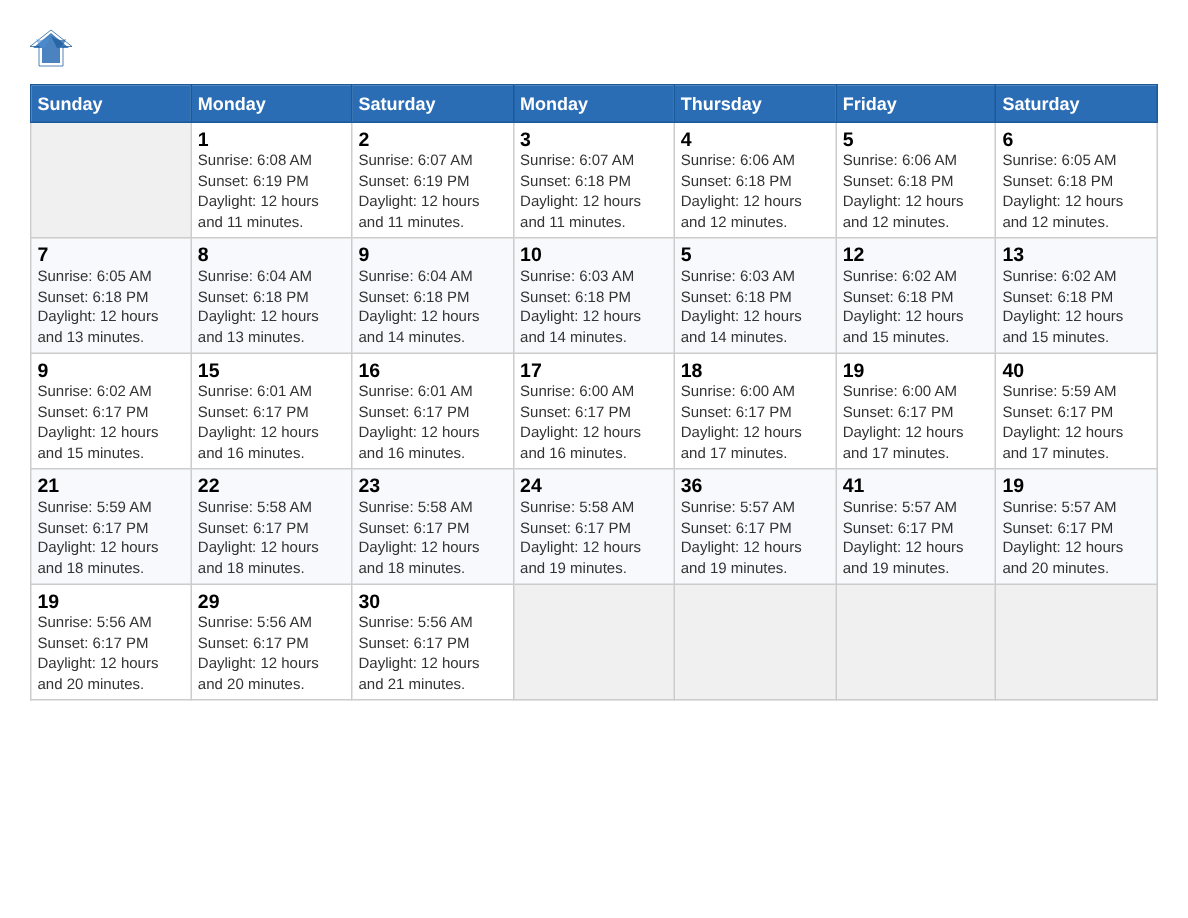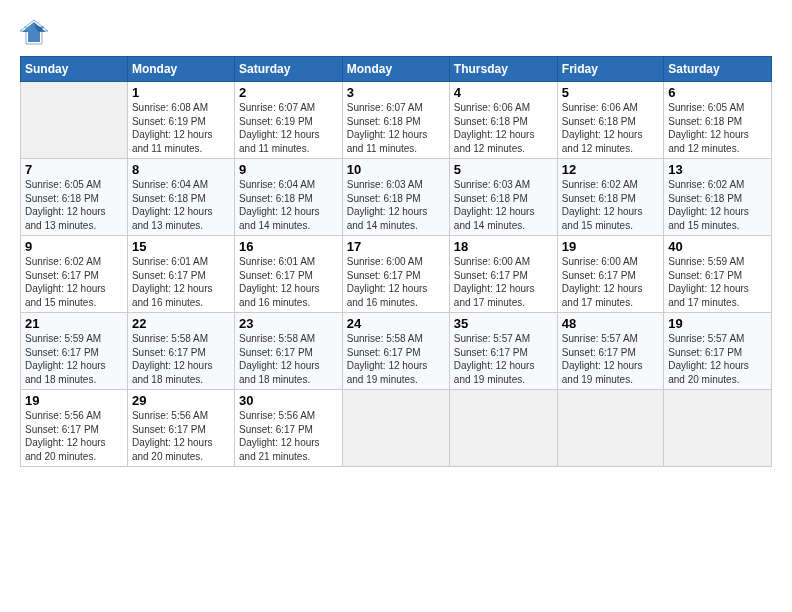--- a/index.html
+++ b/index.html
@@ -303,28 +303,28 @@
 and 18 minutes.</div>
           </td>
           <td>
             <span class="day-number">24</span>
             <div class="day-info" style="white-space: pre-line;">Sunrise: 5:58 AM
 Sunset: 6:17 PM
 Daylight: 12 hours
 and 19 minutes.</div>
           </td>
           <td>
-            <span class="day-number">35</span>
+            <span class="day-number">36</span>
             <div class="day-info" style="white-space: pre-line;">Sunrise: 5:57 AM
 Sunset: 6:17 PM
 Daylight: 12 hours
 and 19 minutes.</div>
           </td>
           <td>
-            <span class="day-number">48</span>
+            <span class="day-number">41</span>
             <div class="day-info" style="white-space: pre-line;">Sunrise: 5:57 AM
 Sunset: 6:17 PM
 Daylight: 12 hours
 and 19 minutes.</div>
           </td>
           <td>
             <span class="day-number">19</span>
             <div class="day-info" style="white-space: pre-line;">Sunrise: 5:57 AM
 Sunset: 6:17 PM
 Daylight: 12 hours

